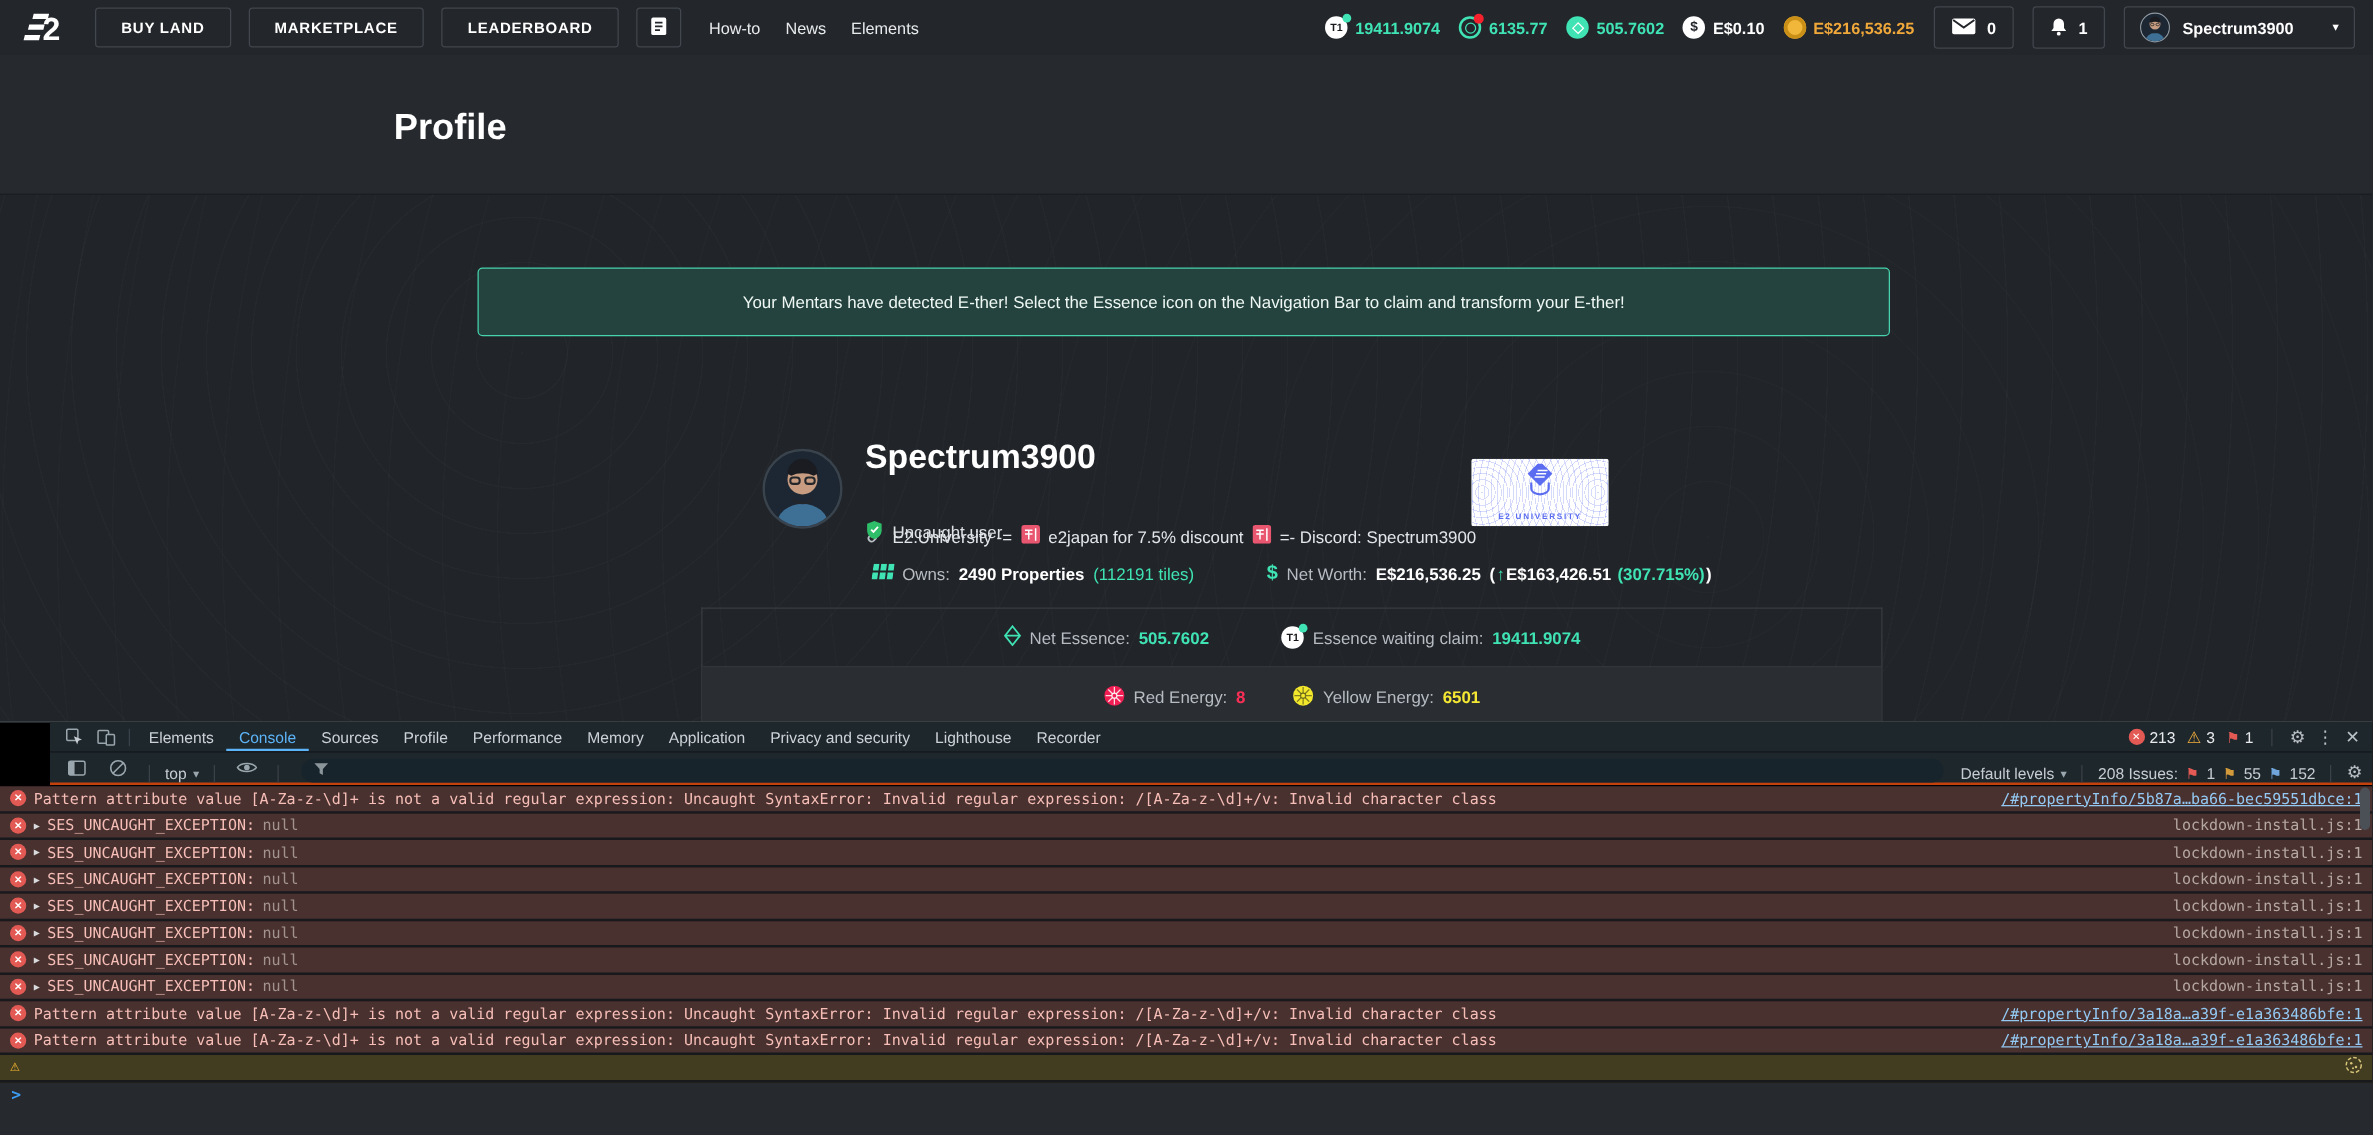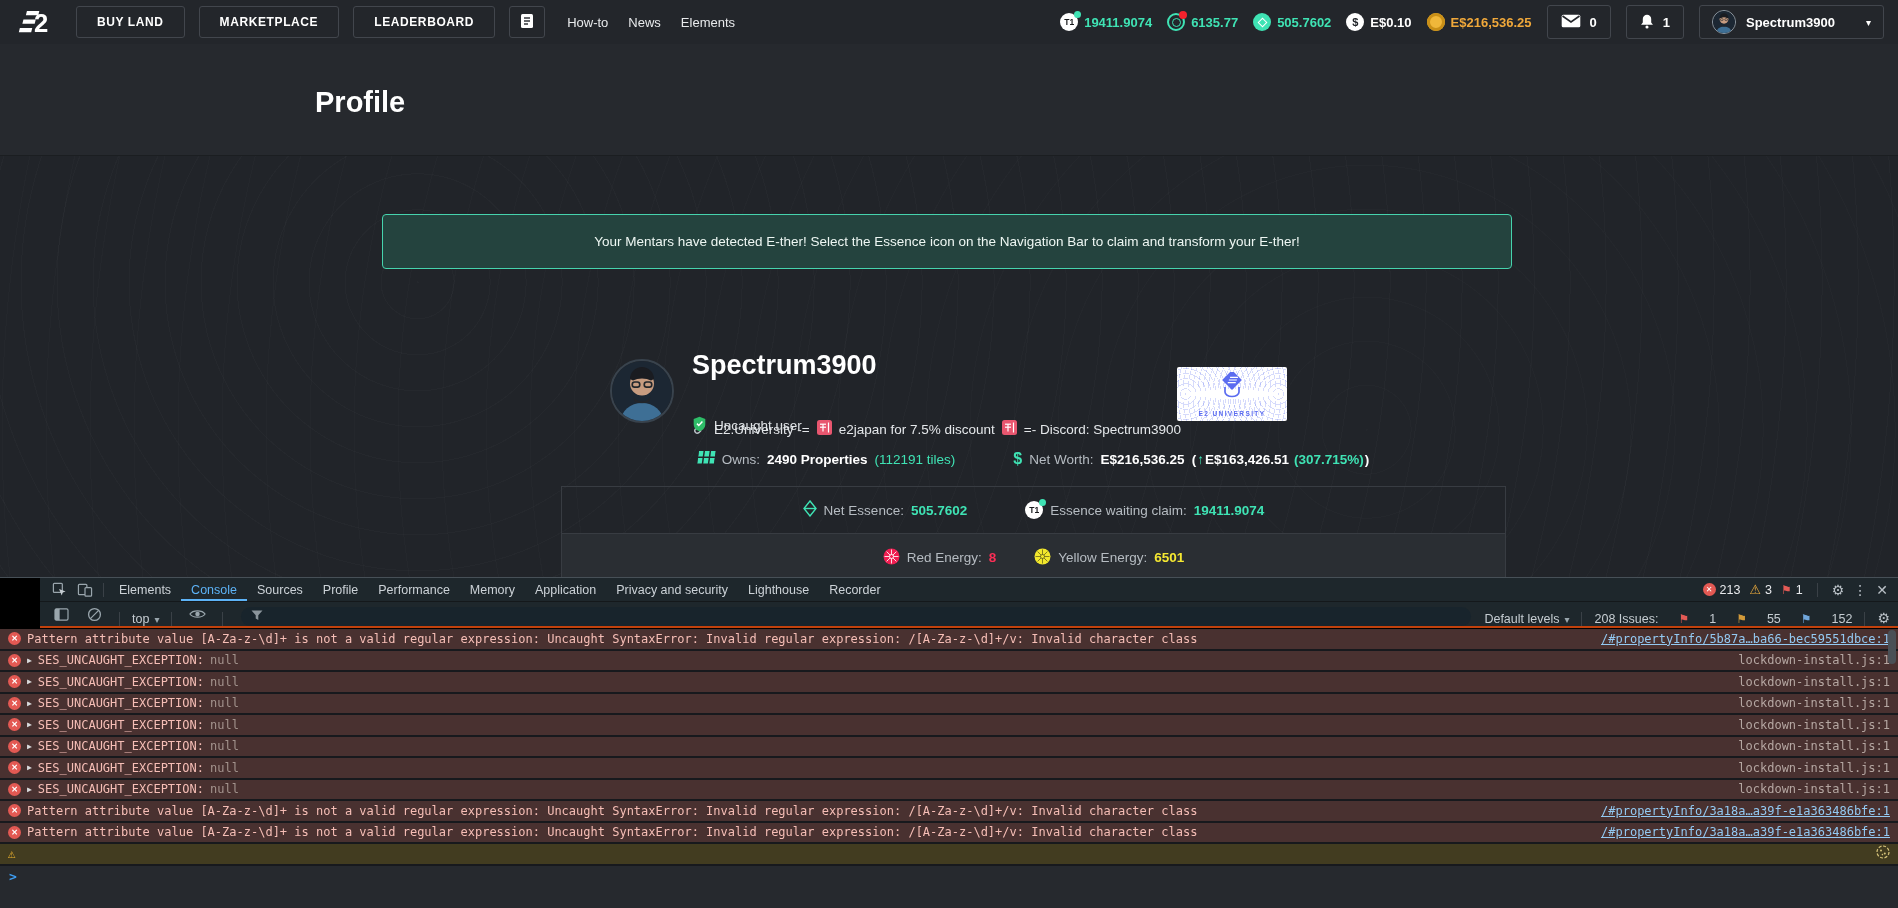--- a/index.html
+++ b/index.html
@@ -87,21 +87,21 @@
   .dt-glyph { color:#b9c0c6; font-size:14px; cursor:pointer; }
 
   .dt-toolbar { height:26px; background:#1e272c; border-bottom:2px solid #c2410c; display:flex; align-items:flex-end;
                 padding:0 8px; gap:7px; color:#c6cdd2; }
   .ctx-select { display:flex; align-items:center; gap:5px; cursor:pointer; }
   .filter-box { flex:1; height:19px; background:#18242c; border-radius:10px; display:flex; align-items:center;
                 gap:8px; padding:0 10px; margin:0 6px; }
   .filter-box input { flex:1; background:transparent; border:none; outline:none; color:#aeb6bc; font-size:12.5px;
                       font-family:"Liberation Sans",sans-serif; }
   .filter-box input::placeholder { color:#8b959c; }
-  .issues-group { display:flex; align-items:center; gap:20px; white-space:nowrap; }
+  .issues-group { display:flex; align-items:center; gap:6px; white-space:nowrap; }
 
   .dt-messages { position:absolute; top:51px; left:0; right:0; }
   .crow { height:21.5px; display:flex; align-items:center; padding:0 8px; gap:6px;
           border-bottom:2px solid #17191d; font:12px "DejaVu Sans Mono",monospace; }
   .crow.err { background:#493130; color:#f6beb6; }
   .crow.warn { background:#423c20; color:#e7d981; }
   .err-ico { flex:none; width:13px; height:13px; border-radius:50%; background:#e35953; color:#fff; font-size:8px;
              font-weight:700; display:flex; align-items:center; justify-content:center; font-family:"Liberation Sans",sans-serif; }
   .warn-ico { flex:none; color:#f0b52e; font-size:13px; }
   .expand-caret { font-size:8px; color:#d8dadc; }

